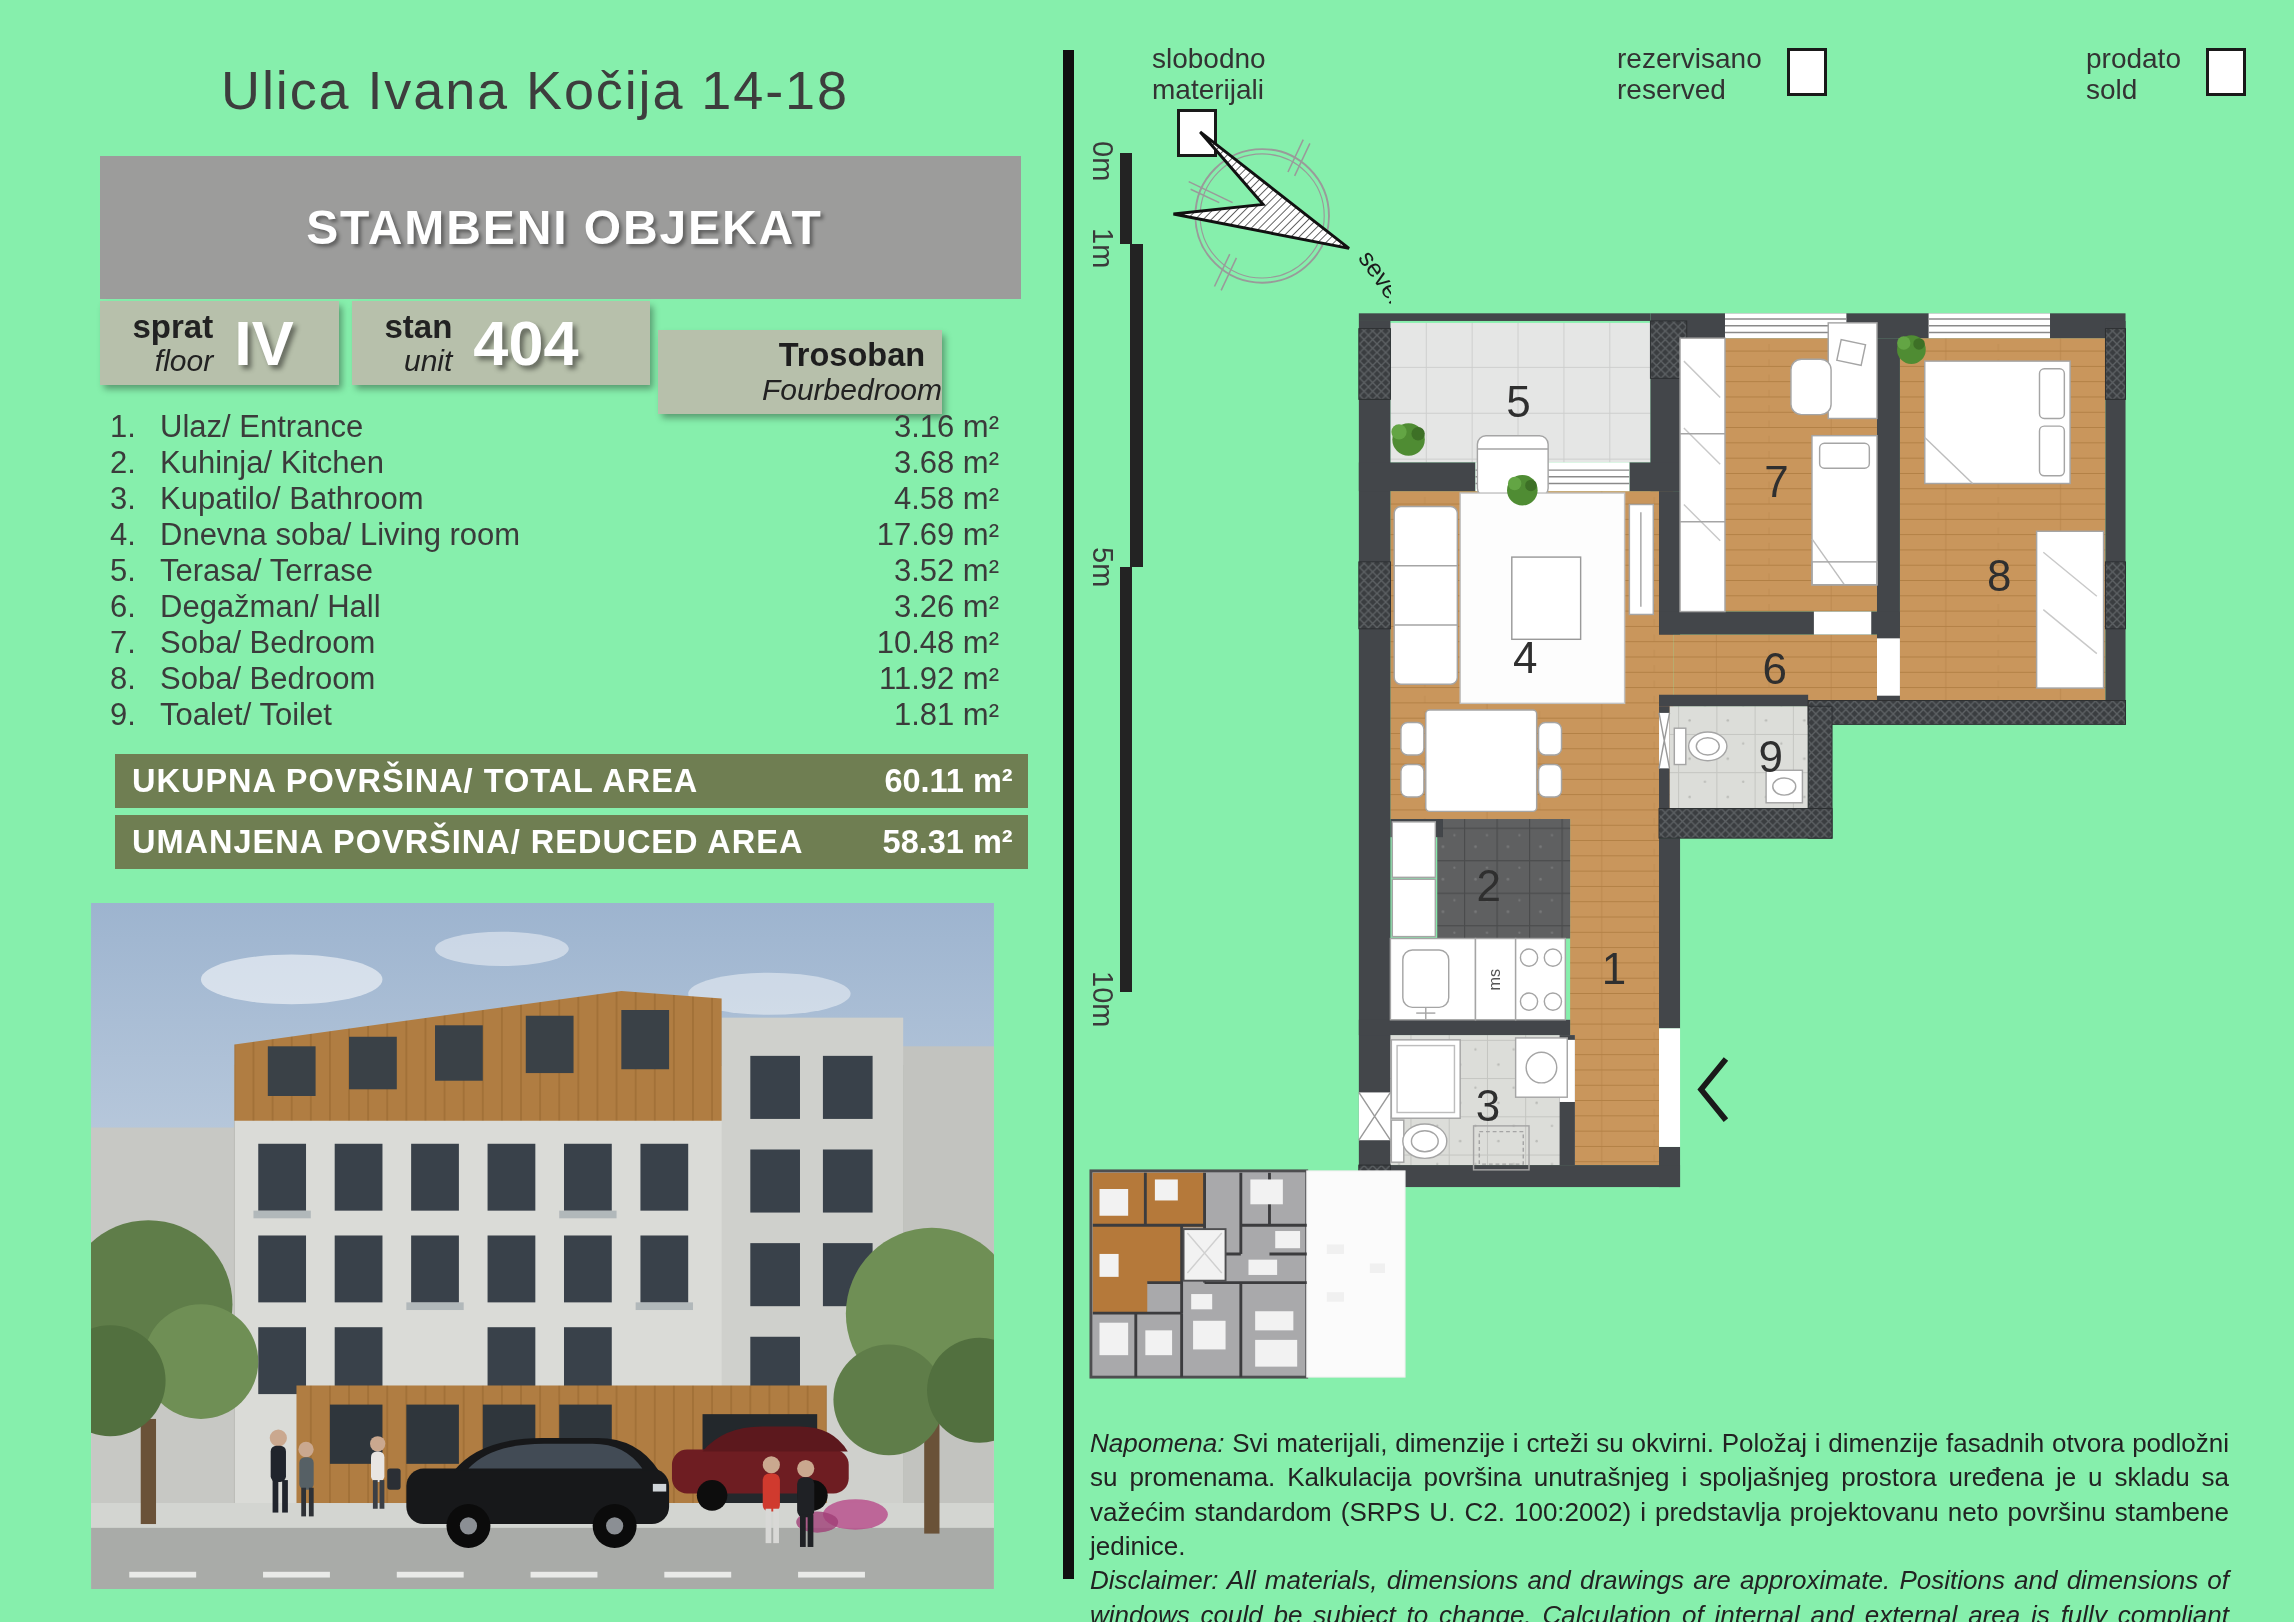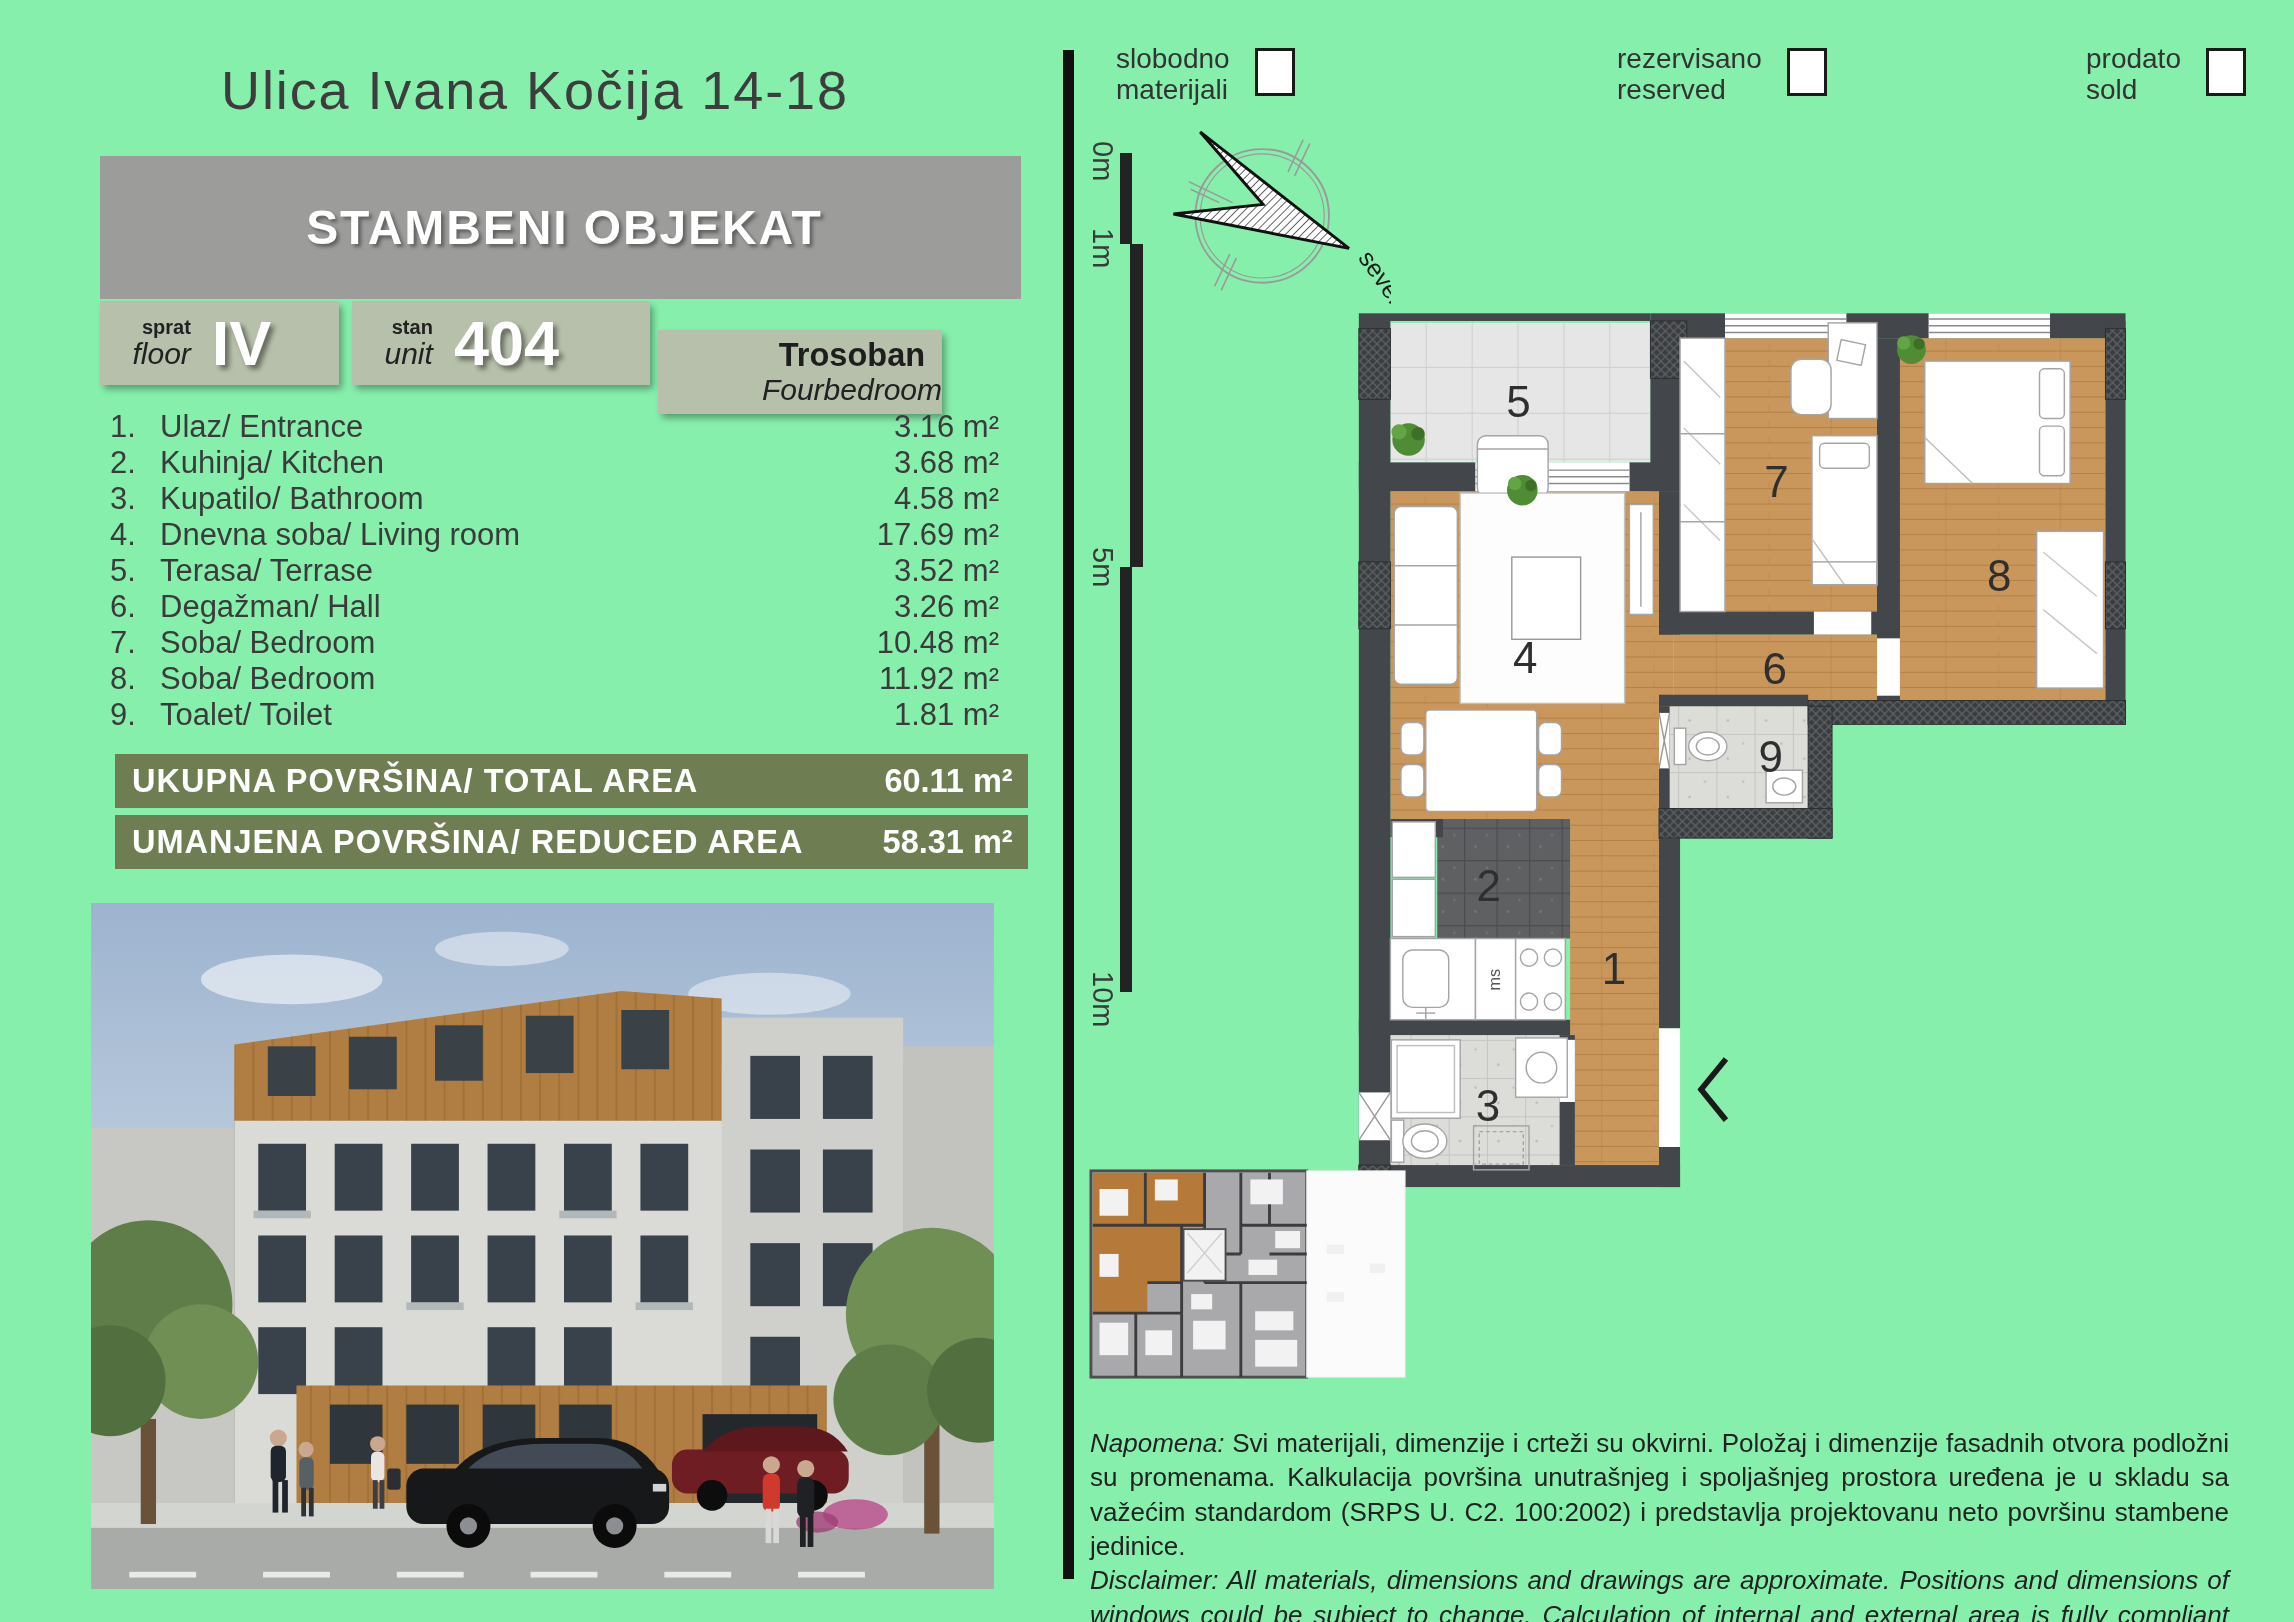--- a/index.html
+++ b/index.html
@@ -9,21 +9,21 @@
 
   
   #title{left:57px;top:59px;width:956px;text-align:center;font-size:54px;letter-spacing:1.9px;color:#3d3d3d;font-weight:400;}
   #graybar{left:100px;top:156px;width:913px;height:143px;background:#9c9c9b;display:flex;align-items:center;justify-content:center;padding-left:8px;}
   #graybar .t{color:#fff;font-size:48px;font-weight:bold;letter-spacing:1.9px;text-shadow:2.9px 2.9px 3.8px rgba(0,0,0,.38);}
   .infobox{top:301px;height:84px;background:#b7c0ab;box-shadow:3.8px 4.8px 6.7px rgba(0,0,0,.35);display:flex;align-items:center;}
   #box-floor{left:100px;width:239px;}
   #box-unit{left:352px;width:298px;}
   #box-type{left:658px;width:284px;justify-content:flex-end;margin-top:29px;}
   .lblcol{display:flex;flex-direction:column;align-items:flex-end;line-height:1.05;margin-left:32.5px;}
-  .lbl-b{font-size:20px;font-weight:bold;color:#222;}
+  .lbl-b{font-size:33px;font-weight:bold;color:#222;}
   .lbl-i{font-size:30px;font-style:italic;color:#222;}
   .bigval{color:#fff;font-size:63px;font-weight:bold;margin-left:21px;text-shadow:3.8px 3.8px 4.8px rgba(0,0,0,.45);}
   .typecol{display:flex;flex-direction:column;align-items:center;line-height:1.12;}
   .type-b{font-size:32.5px;font-weight:bold;color:#1e1e1e;}
   .type-i{font-size:30px;font-style:italic;color:#222;}
 
   #roomlist{left:110px;top:409px;width:889px;}
   .roomrow{display:flex;align-items:baseline;height:36px;font-size:31px;color:#3b3b3b;}
   .roomrow .num{width:50px;}
   .roomrow .nm{flex:1;}
@@ -36,21 +36,21 @@
 
   #photo{left:91px;top:903px;width:903px;height:686px;}
 
   
   #divider{left:1063px;top:50px;width:10.5px;height:1529px;background:#101010;}
 
   
   .legend-item{top:44px;display:flex;align-items:flex-start;}
   .legend-text{font-size:28px;color:#333;line-height:1.1;}
   .legend-box{width:34px;height:42px;border:3.8px solid #1a1a1a;background:#fff;margin-left:25px;margin-top:3.8px;}
-  #leg1{left:1116px;} #leg2{left:1617px;} #leg3{left:2086px;}
+  #leg1{left:1152px;flex-direction:column;} #leg2{left:1617px;} #leg3{left:2086px;}
 
   
   .scale-label{writing-mode:vertical-rl;font-size:29px;color:#3a3a3a;}
   .scale-seg{background:#232323;}
 
   
   #notes{left:1090px;top:1426px;width:1139px;font-size:26px;line-height:1.32;color:#222;text-align:justify;}
   #notes .ital{font-style:italic;}
 
   svg text{font-family:"Liberation Sans", sans-serif;}

